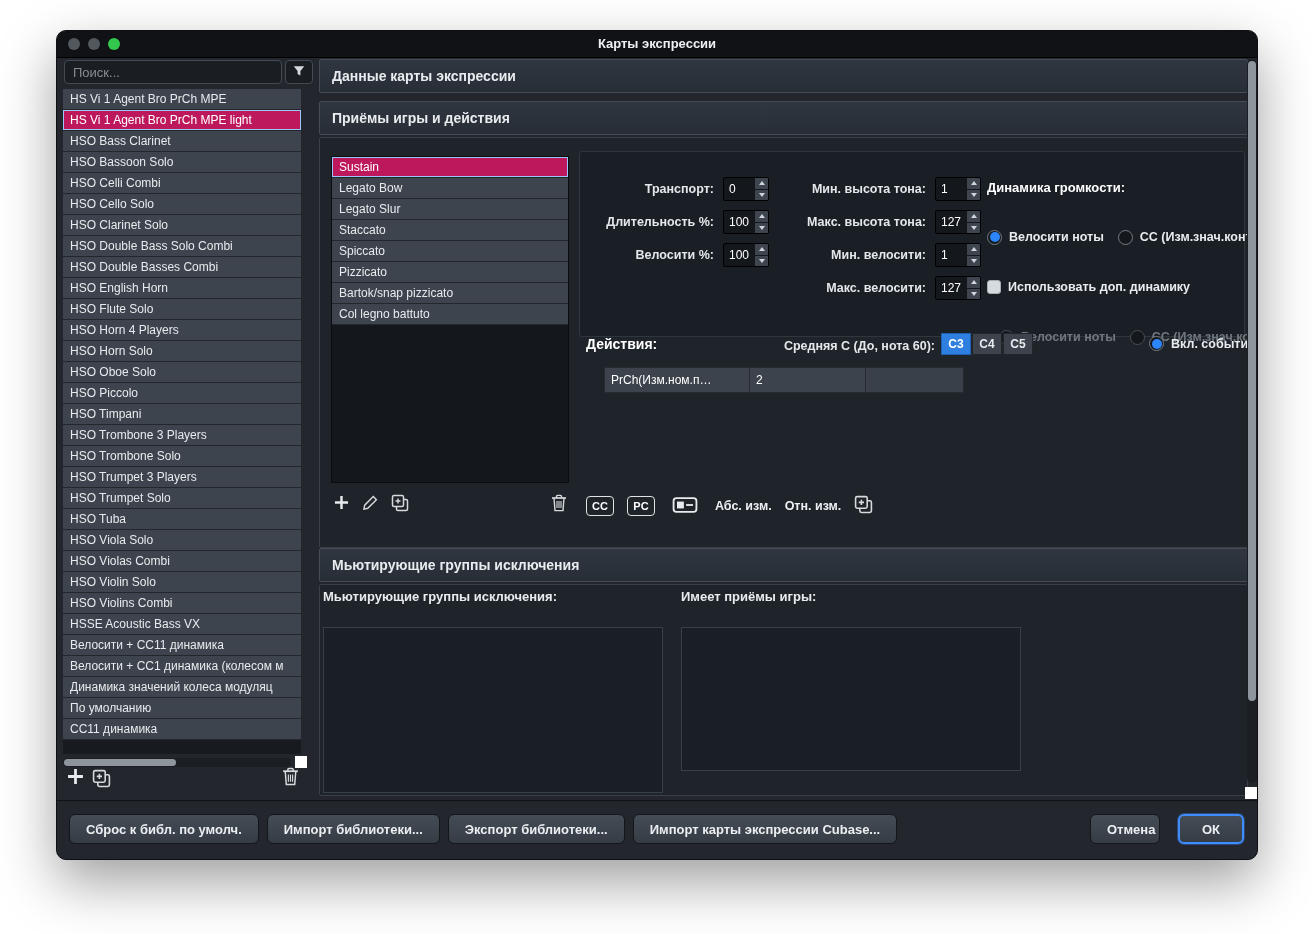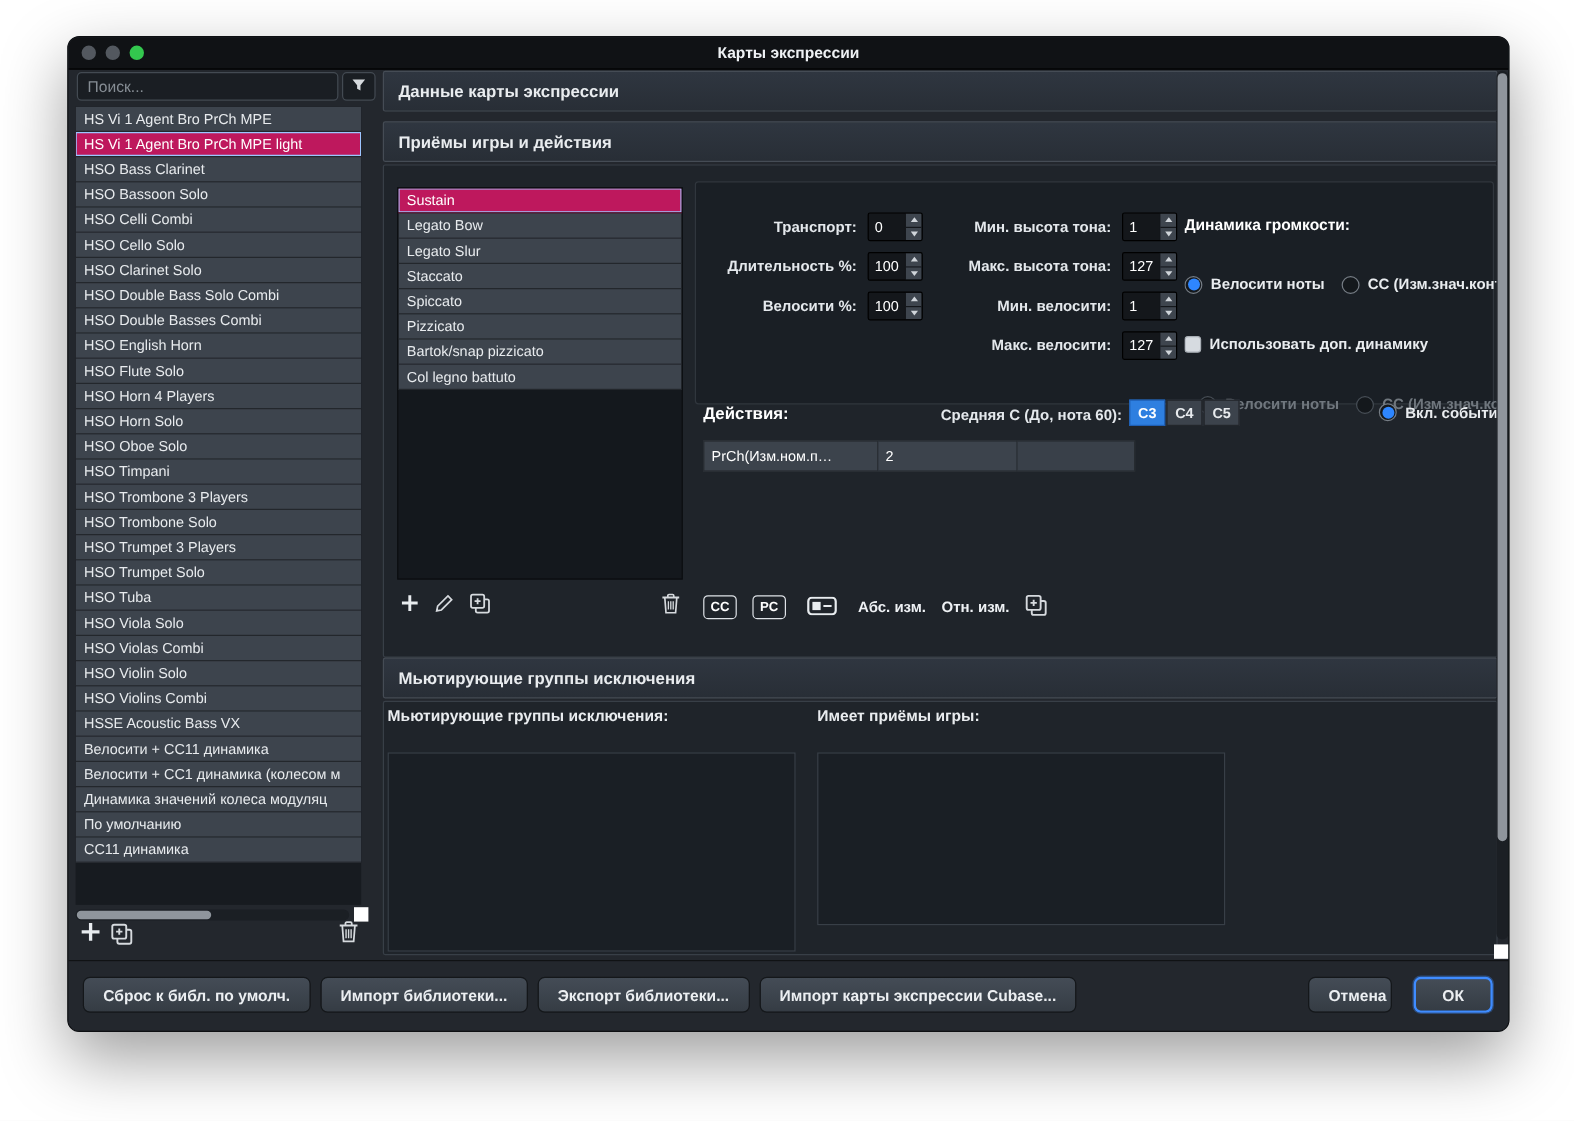--- a/index.html
+++ b/index.html
@@ -74,21 +74,21 @@
   .indent{margin-left:12px;}
   .checkbox{width:14px;height:14px;border-radius:3px;background:#d6dbe0;border:1px solid #a8aeb5;flex:none;box-sizing:border-box;}
 
   
   .actions-title{left:529px;top:305px;font-size:14px;font-weight:700;color:#fff;}
   .middlec-label{left:640px;top:308px;width:238px;text-align:right;font-size:12.5px;font-weight:700;color:#e4e8ec;white-space:nowrap;}
   .octaves{left:884px;top:302px;display:flex;gap:1px;}
   .octbtn{width:30px;height:22px;background:#3c434c;border:1px solid #22262b;color:#e8ebee;font-weight:700;font-size:12px;cursor:pointer;font-family:"Liberation Sans",sans-serif;padding:0;}
   .octbtn.selected{background:#2e7fe0;border-color:#1f5fb4;color:#fff;}
   .events{left:1092px;top:305px;display:flex;align-items:center;}
-  .atable{left:529px;top:336px;display:flex;align-items:center;}
+  .atable{left:547px;top:336px;display:flex;align-items:center;}
   .acell{height:26px;background:#3c434c;border:1px solid #262b30;border-left:none;box-sizing:border-box;color:#fff;font-size:12px;display:flex;align-items:center;padding-left:6px;white-space:nowrap;overflow:hidden;}
   .acell:first-child{border-left:1px solid #262b30;}
   .ac1{width:146px;}
   .ac2{width:116px;}
   .ac3{width:98px;background:#394049;}
   .atoolbar{left:529px;top:462px;display:flex;align-items:center;gap:13px;height:26px;}
   .mini-btn{width:28px;height:20px;border:1.6px solid #dfe3e8;border-radius:4px;background:transparent;color:#fff;font-weight:700;font-size:11px;display:flex;align-items:center;justify-content:center;cursor:pointer;font-family:"Liberation Sans",sans-serif;}
   .len-btn{width:34px;height:20px;border:none;background:transparent;display:flex;align-items:center;justify-content:center;cursor:pointer;padding:0;}
   .txt-btn{background:none;border:none;color:#eef1f4;font-weight:700;font-size:12.5px;cursor:pointer;font-family:"Liberation Sans",sans-serif;padding:0;}
 
@@ -159,20 +159,21 @@
       <div class="lrow"><span>HSO English Horn</span></div>
 
       <div class="lrow"><span>HSO Flute Solo</span></div>
 
       <div class="lrow"><span>HSO Horn 4 Players</span></div>
 
       <div class="lrow"><span>HSO Horn Solo</span></div>
 
       <div class="lrow"><span>HSO Oboe Solo</span></div>
 
+      <div class="lrow"><span>HSO Piccolo</span></div>
 
       <div class="lrow"><span>HSO Timpani</span></div>
 
       <div class="lrow"><span>HSO Trombone 3 Players</span></div>
 
       <div class="lrow"><span>HSO Trombone Solo</span></div>
 
       <div class="lrow"><span>HSO Trumpet 3 Players</span></div>
 
       <div class="lrow"><span>HSO Trumpet Solo</span></div>

